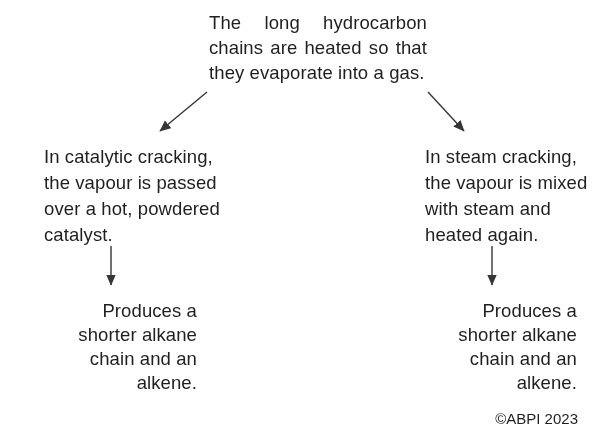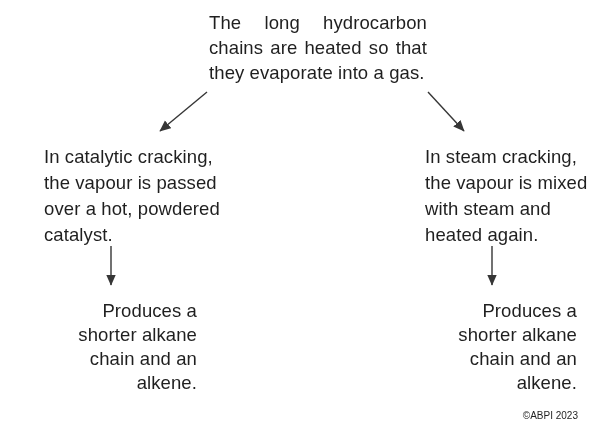--- a/index.html
+++ b/index.html
@@ -61,21 +61,21 @@
     line-height: 24px;
     text-align: right;
     top: 299px;
   }
   .left-bottom-block { left: 27px; }
   .right-bottom-block { left: 407px; }
   .copyright {
     position: absolute;
     right: 24px;
     top: 410px;
-    font-size: 10px;
+    font-size: 15px;
     color: #1f1f1f;
   }
 </style>
 </head>
 <body>
 
 <div class="canvas">
 
   <svg class="arrow-layer" viewBox="0 0 602 436" xmlns="http://www.w3.org/2000/svg">
     <defs>

